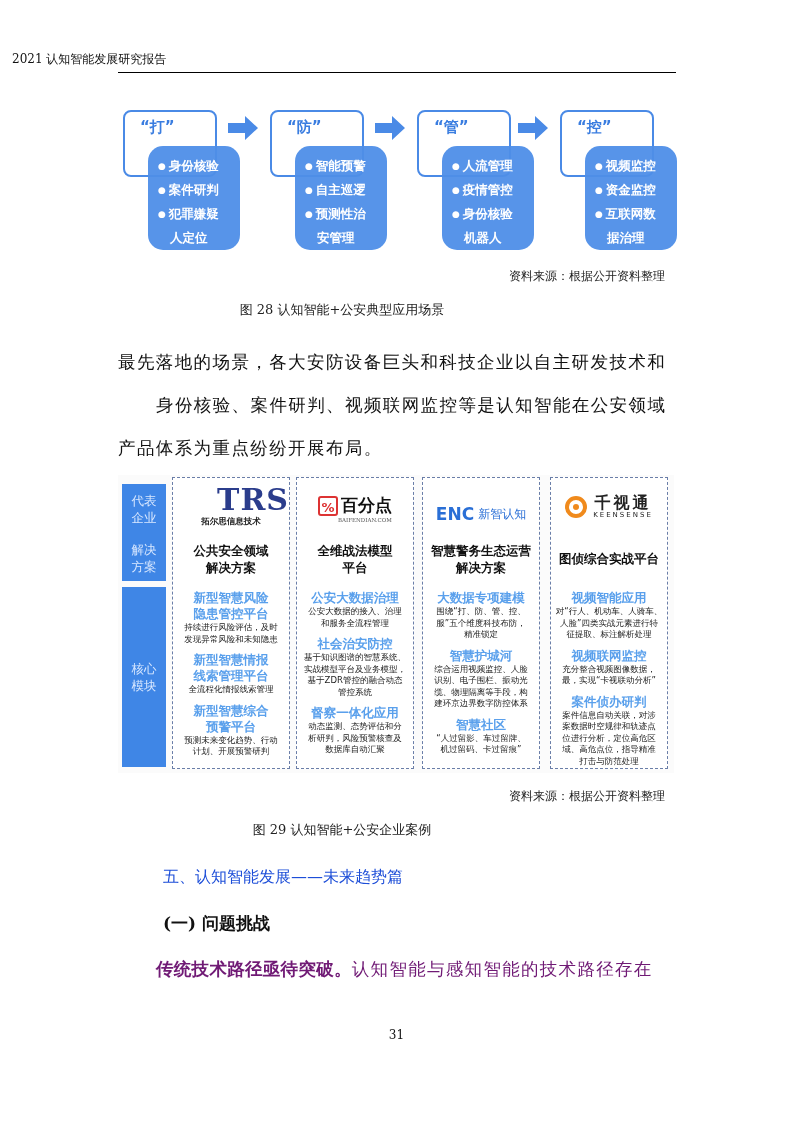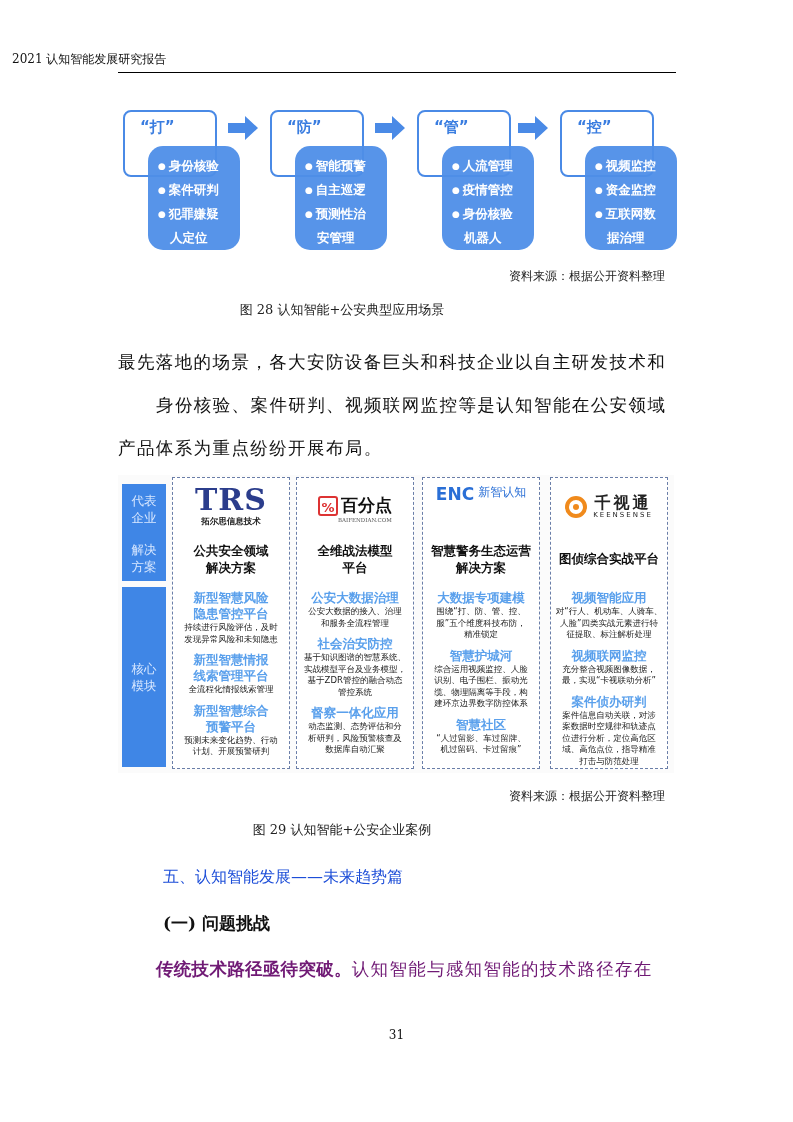--- a/index.html
+++ b/index.html
@@ -75,27 +75,27 @@
   .modules { position: absolute; top: 112px; left: 2px; width: 112px; text-align: center; }
   .mod-title {
     font-size: 12.5px; font-weight: bold; color: #5aa0ec; line-height: 16px;
     font-family: "DejaVu Sans", sans-serif;
   }
   .mod-desc {
     font-size: 8.5px; color: #222; line-height: 11.5px; margin-bottom: 7px;
     font-family: "DejaVu Sans", sans-serif;
   }
 
-  .logo-trs { font-family: "DejaVu Serif", serif; font-weight: bold; font-size: 30px; color: #2b3d8c; letter-spacing: 1px; line-height: 32px; }
+  .logo-trs { font-family: "DejaVu Serif", serif; font-weight: bold; font-size: 30px; color: #2b3d8c; letter-spacing: 1px; line-height: 32px; text-align: right; }
   .logo-sub { font-size: 8.5px; font-weight: bold; color: #222; font-family: "DejaVu Sans", sans-serif; }
   .logo-bfd { display: flex; align-items: center; justify-content: center; gap: 3px; margin-top: 10px; }
   .bfd-mark { width: 20px; height: 20px; border: 2px solid #d33; border-radius: 3px; color: #d33; font-size: 13px; font-weight: bold; line-height: 20px; box-sizing: border-box; font-family: "DejaVu Sans", sans-serif; }
   .bfd-name { font-size: 17px; font-weight: bold; color: #111; font-family: "DejaVu Sans", sans-serif; }
   .bfd-sub { font-size: 5.5px; color: #555; font-family: "DejaVu Serif", serif; margin-left: 20px; }
-  .logo-enc { display: flex; justify-content: center; gap: 4px; margin-top: 0; }
+  .logo-enc { display: flex; align-items: center; justify-content: center; gap: 4px; margin-top: 20px; }
   .enc-mark { font-size: 17px; font-weight: bold; color: #2a6fd6; font-family: "DejaVu Sans", sans-serif; }
   .enc-name { font-size: 12px; color: #2a6fd6; font-family: "DejaVu Sans", sans-serif; }
   .logo-qst { display: flex; align-items: center; justify-content: center; gap: 6px; margin-top: 10px; }
   .qst-mark { width: 22px; height: 22px; border-radius: 50%; border: 4px solid #f08a1c; box-sizing: border-box; position: relative; }
   .qst-mark::after { content: ""; position: absolute; left: 4px; top: 4px; width: 6px; height: 6px; border-radius: 50%; background: #f08a1c; }
   .qst-name { font-size: 16px; font-weight: bold; color: #222; letter-spacing: 3px; font-family: "DejaVu Sans", sans-serif; line-height: 17px; }
   .qst-sub { font-size: 7px; letter-spacing: 2px; color: #222; font-family: "DejaVu Sans", sans-serif; }
 
   .section-title {
     position: absolute; left: 163px; top: 867px; font-size: 16px; color: #1d4ed8;

